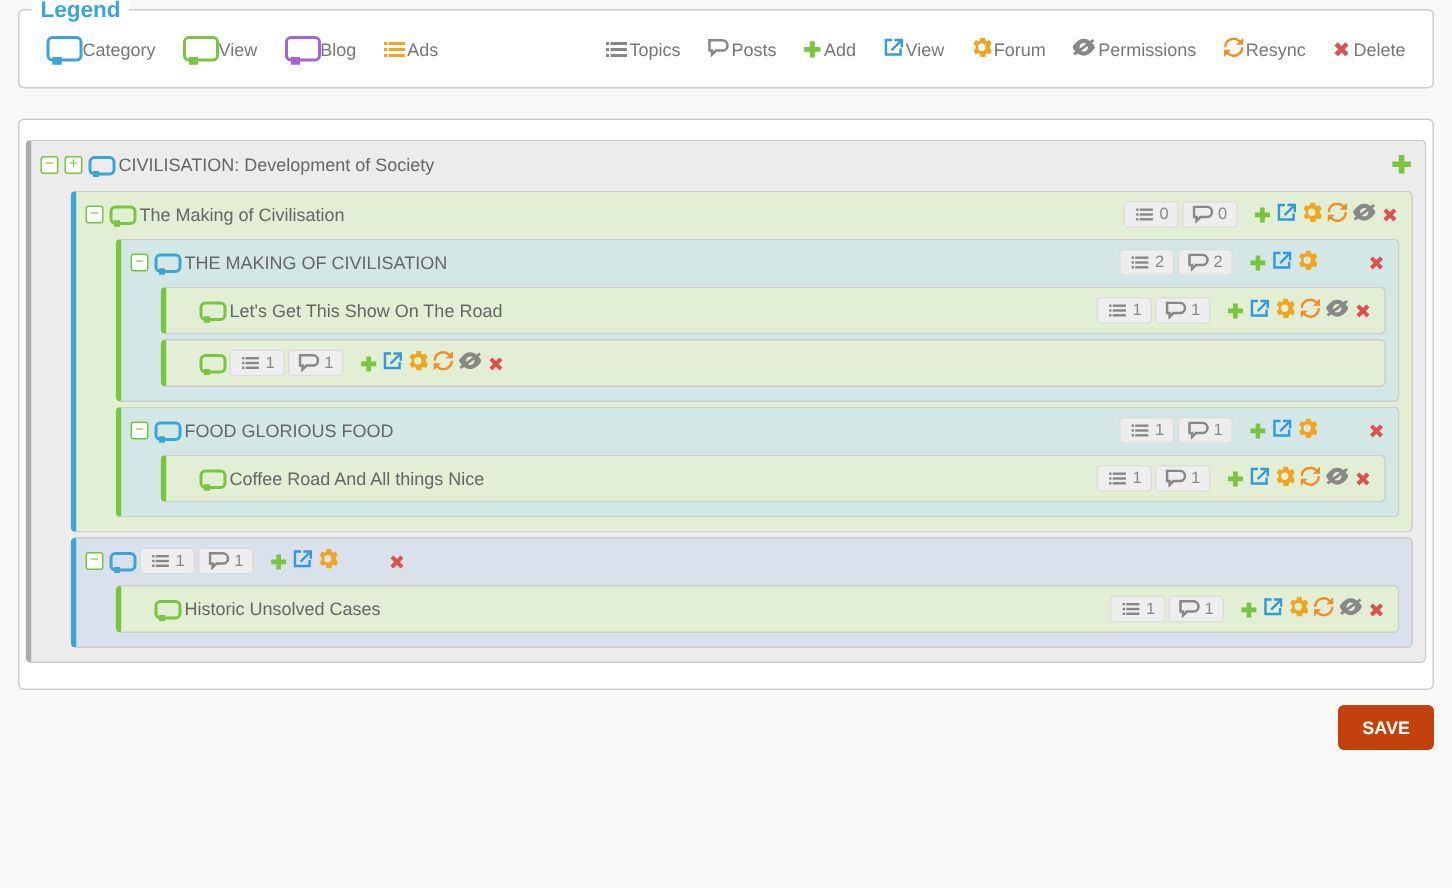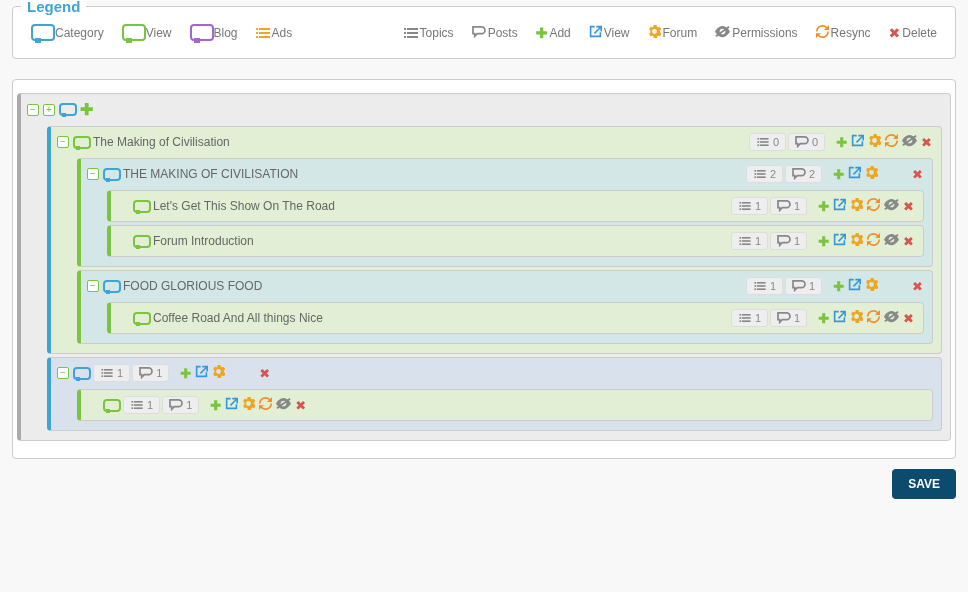--- a/index.html
+++ b/index.html
@@ -35,21 +35,21 @@
 .children { margin-left:20px; margin-top:4px;}
 .bg-gray { background:#ececec;}
 .bg-green { background:#e2efd4;}
 .bg-teal { background:#d3e8e6;}
 .bg-blue { background:#d9e2ec;}
 .bl-gray { border-left-color:#aaa;}
 .bl-blue { border-left-color:#3da4d4;}
 .bl-green { border-left-color:#79c440;}
 .toggle { width:12px; height:12px; border:1px solid #79c440; background:#fff; color:#79c440; font-size:10px; line-height:10px; text-align:center; display:inline-block; cursor:pointer; border-radius:2px;}
 .save-row { display:flex; justify-content:flex-end; margin:10px 12px 16px 12px;}
-.save-btn { background:#0c4a6e; color:#fff; border:none; border-radius:4px; padding:8px 16px; font-weight:bold; font-size:12px; cursor:pointer;}
+.save-btn { background:#c2410c; color:#fff; border:none; border-radius:4px; padding:8px 16px; font-weight:bold; font-size:12px; cursor:pointer;}
 svg.gear-svg { width:13px; height:13px; }
 svg.sync-svg { width:13px; height:13px;}
 #build-root { padding-bottom:4px;}
 </style>
 </head>
 <body>
 
 <div class="outer">
   <span class="legend-title">Legend</span>
   <div class="legend-bar">
@@ -119,20 +119,21 @@
   </div>
 </div>
 
 <div class="panel">
   <div id="build-root">
       <div class="node bg-gray bl-gray">
     <div class="node-row">
       <span class="toggle">−</span>
           <span class="toggle">+</span>
       <span class="chat-bubble mini-bubble cb-cat"></span>
+      <span class="node-title">CIVILISATION: Development of Society</span>
       <span class="controls">
             <span class="action-ico plus" style="font-size:16px">✚</span>
           </span>
     </div>
     <div class="children">
           <div class="node bg-green bl-blue">
     <div class="node-row">
       <span class="toggle">−</span>
       <span class="chat-bubble mini-bubble cb-forum"></span>
       <span class="node-title">The Making of Civilisation</span>
@@ -229,21 +230,20 @@
                           </svg></span>
                         <span class="action-ico cross">✖</span>
                       </span>
     </div>
 
   </div>
                   <div class="node bg-green bl-green">
     <div class="node-row">
       <span style="width:12px;display:inline-block"></span>
       <span class="chat-bubble mini-bubble cb-forum"></span>
-      <span class="node-title">Forum Introduction</span>
       <span class="controls">
                         <span class="badge">
                           <span class="list-lines list-gray" style="transform:scale(0.8)"></span>
                           <span>1</span>
                         </span>
                         <span class="badge">
                           <svg width="14" height="12" viewBox="0 0 16 14">
                             <path fill="none" stroke="#888" stroke-width="2" d="M1 1h10a4 4 0 014 4v0a4 4 0 01-4 4H6l-3 3V9H1V1z"></path>
                           </svg>
                           <span>1</span>
@@ -366,20 +366,21 @@
                 <span class="action-ico" style="width:13px;display:inline-block"></span>
                 <span class="action-ico" style="width:13px;display:inline-block"></span>
                 <span class="action-ico cross">✖</span>
               </span>
     </div>
     <div class="children">
               <div class="node bg-green bl-green">
     <div class="node-row">
       <span style="width:12px;display:inline-block"></span>
       <span class="chat-bubble mini-bubble cb-forum"></span>
+      <span class="node-title">Historic Unsolved Cases</span>
       <span class="controls">
                     <span class="badge">
                       <span class="list-lines list-gray" style="transform:scale(0.8)"></span>
                       <span>1</span>
                     </span>
                     <span class="badge">
                       <svg width="14" height="12" viewBox="0 0 16 14">
                         <path fill="none" stroke="#888" stroke-width="2" d="M1 1h10a4 4 0 014 4v0a4 4 0 01-4 4H6l-3 3V9H1V1z"></path>
                       </svg>
                       <span>1</span>

